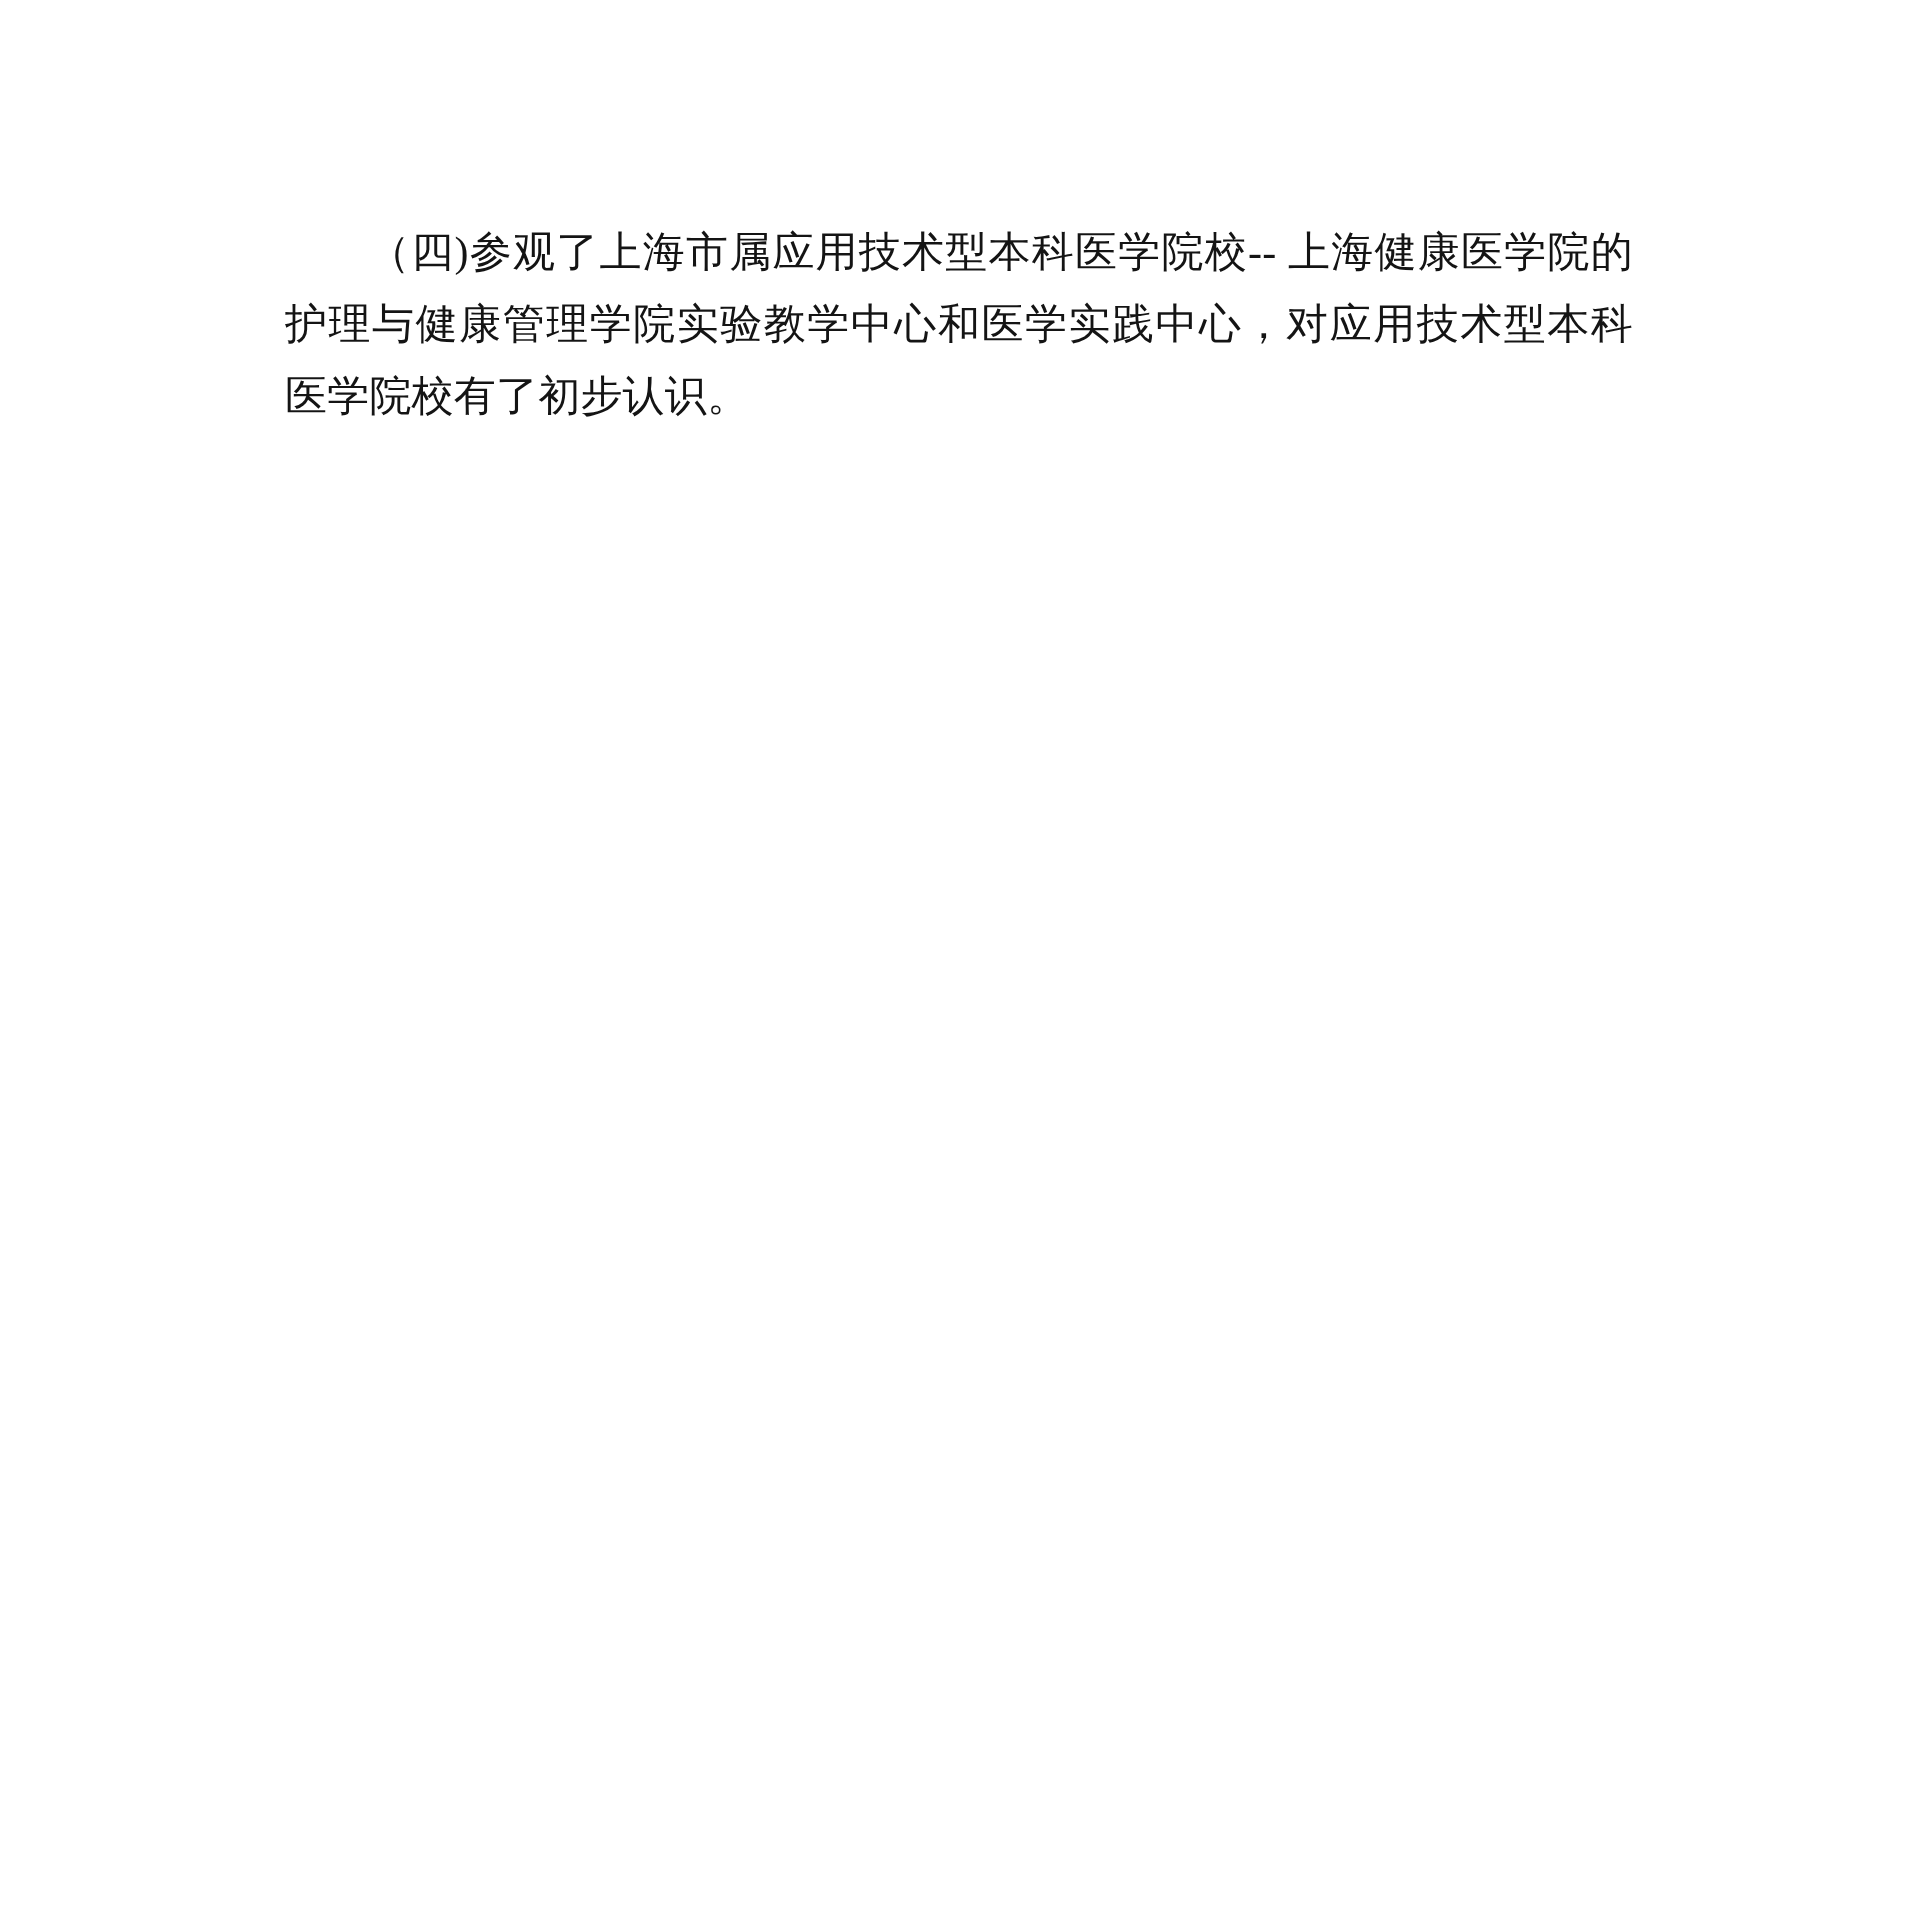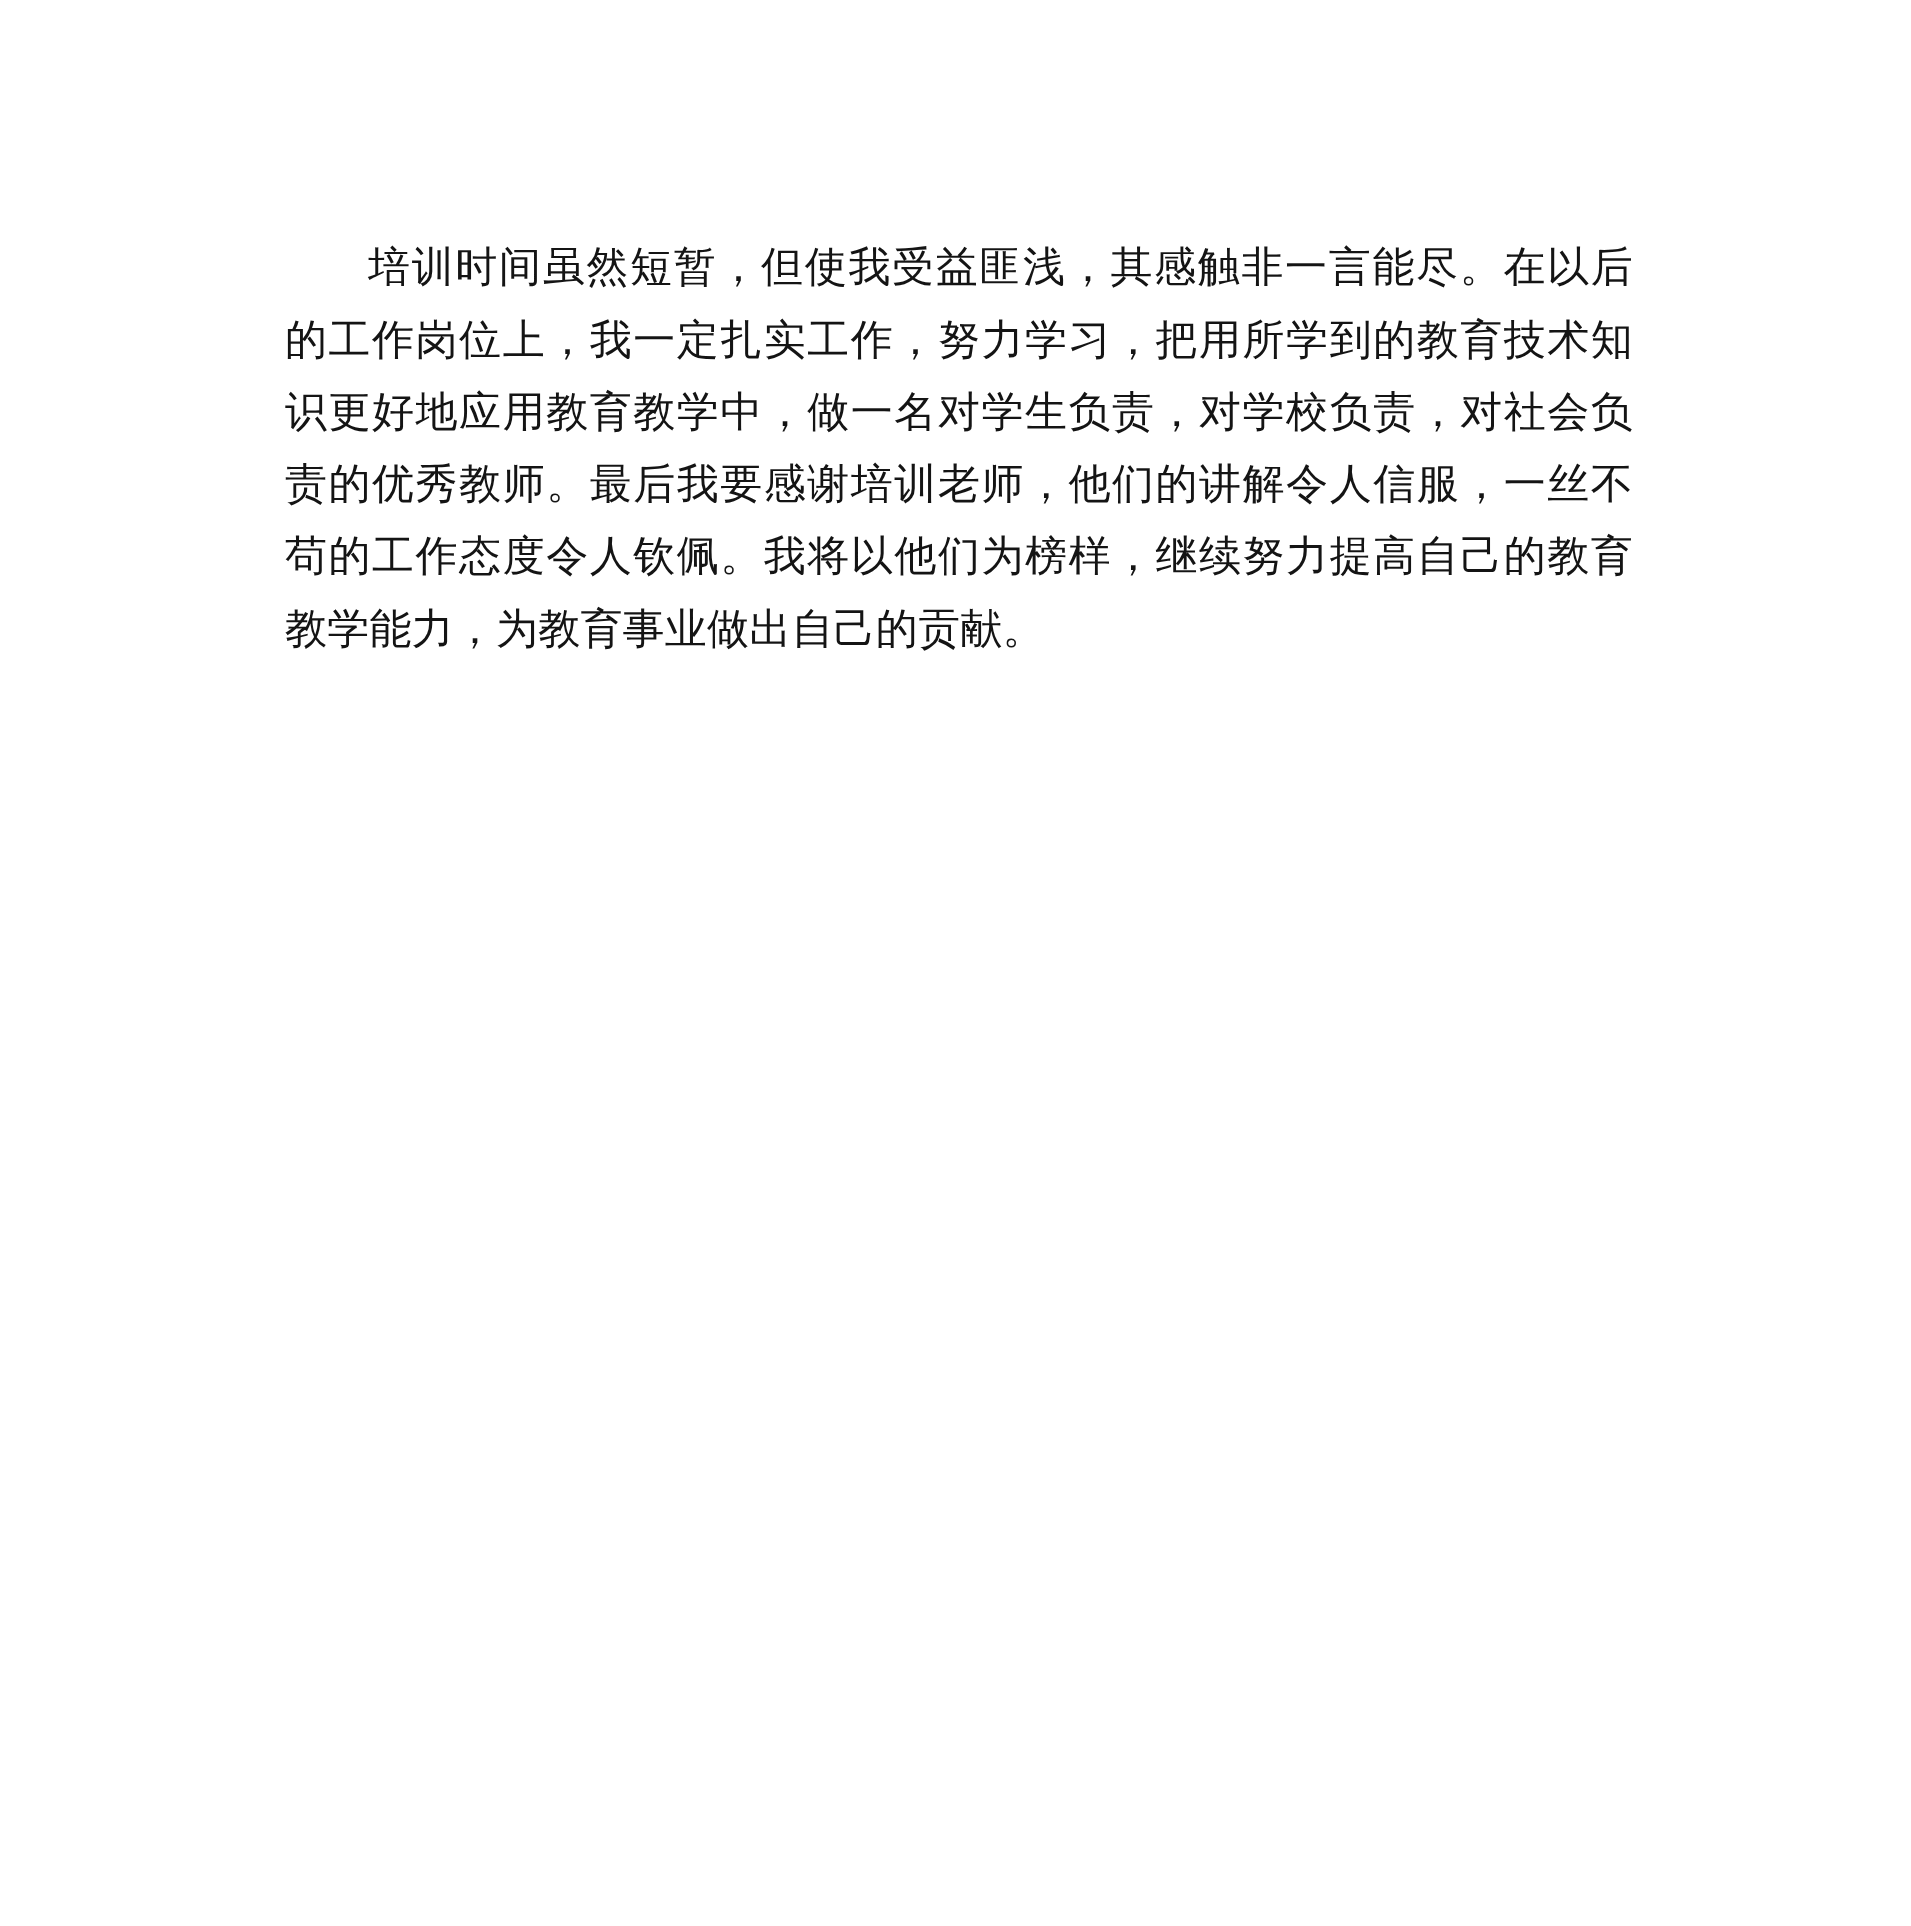--- a/index.html
+++ b/index.html
@@ -44,18 +44,18 @@
   }
   .spacer {
     height: 15.4px;
   }
 </style>
 </head>
 <body>
 
 <div class="page">
   <div class="content">
+    <p class="para indent">（四)参观了上海市属应用技术型本科医学院校-- 上海健康医学院的护理与健康管理学院实验教学中心和医学实践中心，对应用技术型本科医学院校有了初步认识。</p>
     <div class="spacer"></div>
-    <p class="para indent">培训时间虽然短暂，但使我受益匪浅，其感触非一言能尽。在以后的工作岗位上，我一定扎实工作，努力学习，把用所学到的教育技术知识更好地应用教育教学中，做一名对学生负责，对学校负责，对社会负责的优秀教师。最后我要感谢培训老师，他们的讲解令人信服，一丝不苟的工作态度令人钦佩。我将以他们为榜样，继续努力提高自己的教育教学能力，为教育事业做出自己的贡献。</p>
   </div>
 
 </div>
 
 
 </body></html>

